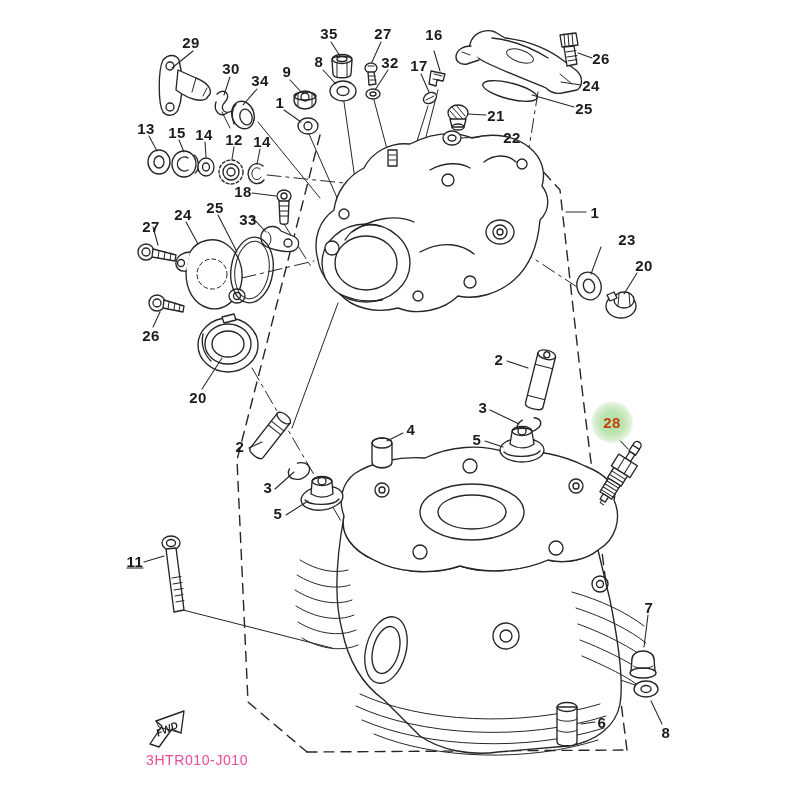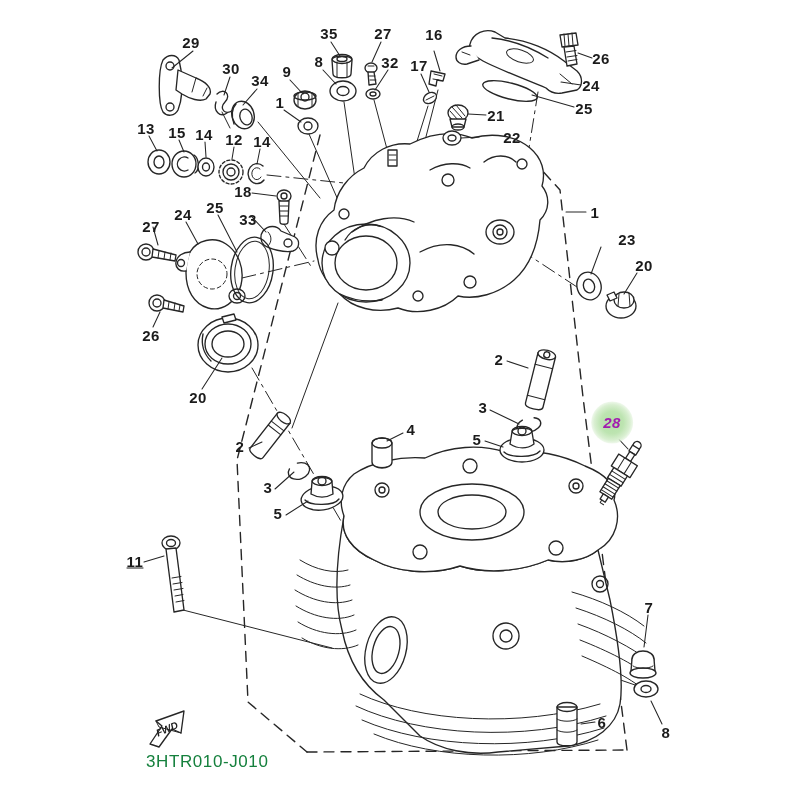--- a/index.html
+++ b/index.html
@@ -7,26 +7,26 @@
          font-family:"Liberation Sans",sans-serif;}
   .stage svg{position:absolute;left:0;top:0;z-index:1;}
   svg *{stroke:#262626;fill:none;stroke-width:1.35;stroke-linecap:round;stroke-linejoin:round;}
   svg .f{fill:#ffffff;}
   svg .dashed{stroke-dasharray:10 7;stroke-width:1.4;}
   svg .dd{stroke-dasharray:14 5 3 5;stroke-width:1;}
   svg .ld{stroke-width:1.05;}
   svg .thin{stroke-width:1;}
   .callout{position:absolute;z-index:2;transform:translate(-50%,-50%);
            font-size:15px;font-weight:700;letter-spacing:.5px;color:#1b1b1b;white-space:nowrap;}
-  .callout.highlighted{color:#a21caf;font-style:italic;}
+  .callout.highlighted{color:#c2410c;}
   .callout.highlighted::before{content:"";position:absolute;left:50%;top:50%;width:42px;height:42px;
            transform:translate(-50%,-50%);border-radius:50%;z-index:-1;
            background:radial-gradient(circle,#b2e0a6 0%,#bde4b1 38%,#d9efd1 60%,rgba(240,250,238,0) 78%);}
-  .code-label{position:absolute;left:146px;top:752px;z-index:2;font-size:17px;
-           letter-spacing:.6px;color:#15803d;}
+  .code-label{position:absolute;left:146px;top:752px;z-index:2;font-size:14px;
+           letter-spacing:.6px;color:#ec4899;}
   .fwd-text{position:absolute;left:167px;top:729px;z-index:2;font-size:10px;font-style:italic;
            font-weight:700;color:#1e1e1e;transform:translate(-50%,-50%) rotate(-24deg);}
 </style>
 </head>
 <body>
 
 <div class="stage">
 
 <svg width="800" height="800" viewBox="0 0 800 800">
 

